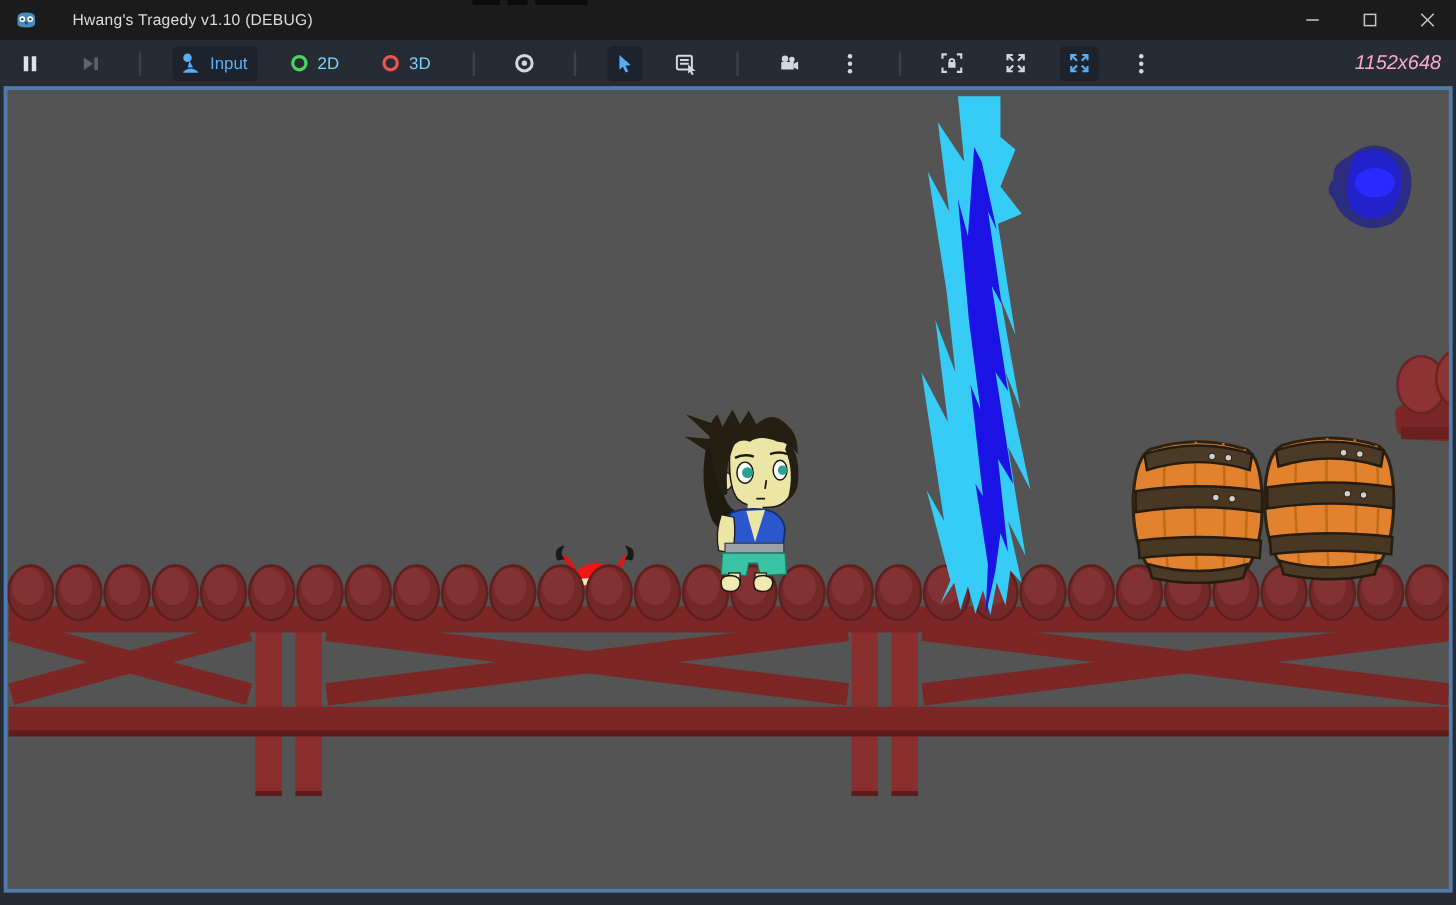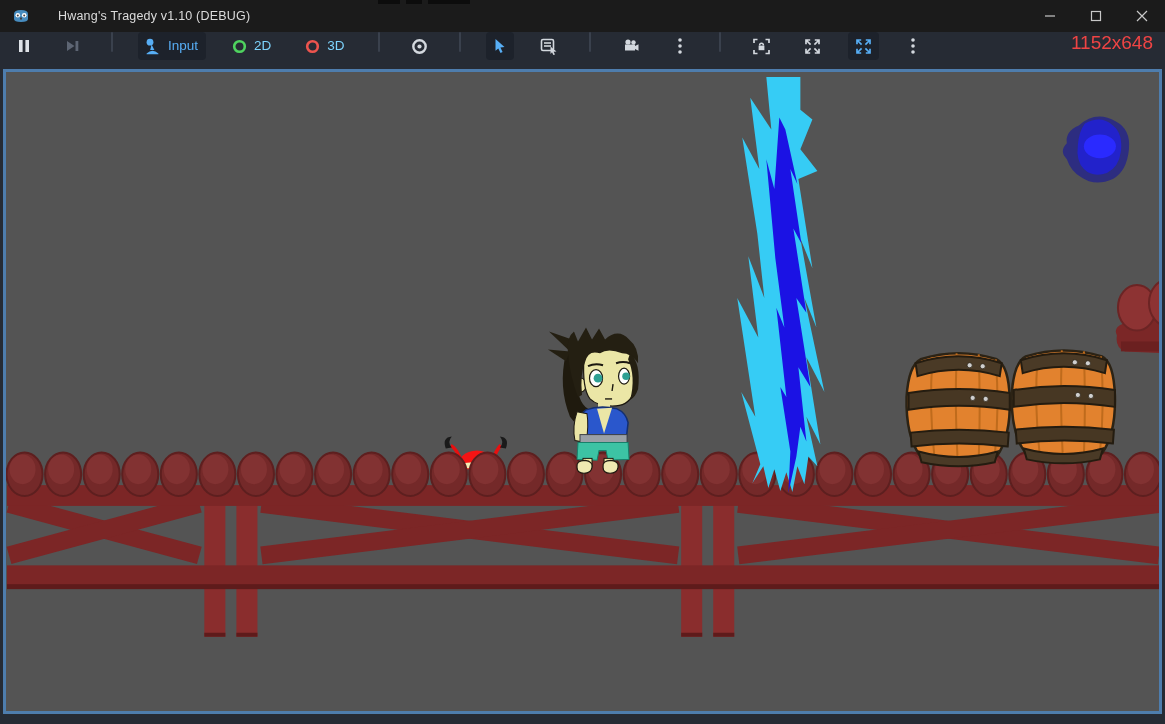--- a/index.html
+++ b/index.html
@@ -15,32 +15,32 @@
     position:relative; height:32px; background:#1b1b1b;
     display:flex; align-items:center; color:#d6d6d6;
   }
   .tb-appicon { margin-left:12px; display:flex; }
   .tb-title { margin-left:28px; font-size:12.5px; letter-spacing:.2px; color:#dcdcdc; }
   .tb-artifact { position:absolute; top:0; height:4px; background:#0c0c0c; }
   .win-controls { margin-left:auto; display:flex; height:100%; }
   .win-btn { width:46px; height:100%; display:flex; align-items:center; justify-content:center; }
   
   .toolbar {
-    height:37px; background:#262b34; display:flex; align-items:flex-start;
+    height:37px; background:#262b34; display:flex; align-items:center;
     padding:0 12px 0 10px; gap:20px;
   }
   .tbtn {
     height:28px; min-width:28px; display:flex; align-items:center; justify-content:center;
     gap:7px; border-radius:4px; padding:0 6px; color:#7dd3fc; font-size:13.5px;
   }
   .tbtn.active { background:#1d222b; }
   .tbtn.blue { color:#57aef5; }
   .tbtn .lbl { line-height:1; padding-right:2px; }
   .sep { width:2px; height:20px; background:#3a414d; margin:0 5px; border-radius:1px; flex:none; }
-  .resolution { margin-left:auto; color:#ef4444; font-size:19px; }
+  .resolution { margin-left:auto; color:#f9a8d4; font-size:16px;font-style:italic; }
   
   .viewport {
     margin:0 3px 4px 3px;
     height:645px;
     border:3px solid #4e7dad;
     background:#545454;
     position:relative; overflow:hidden;
   }
   .viewport svg.scene { display:block; width:100%; height:100%; }
 </style>

